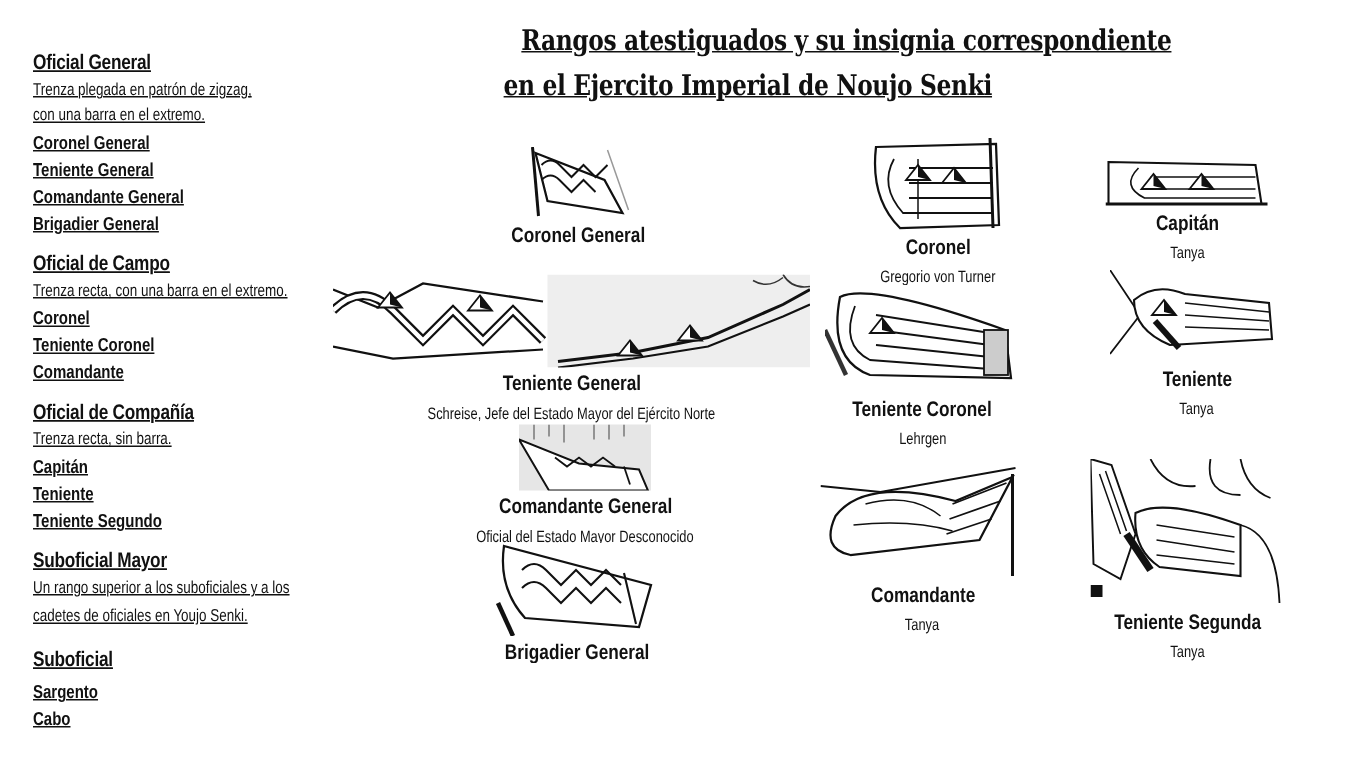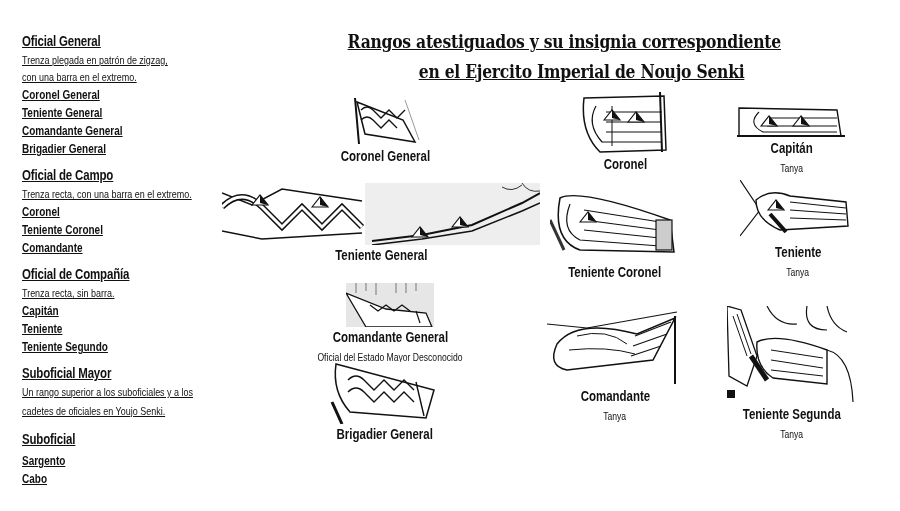--- a/index.html
+++ b/index.html
@@ -2,21 +2,21 @@
 <html><head>
 <meta charset="utf-8">
 <style>
   * { box-sizing: border-box; margin: 0; padding: 0; }
   body { width: 900px; height: 511px; background: #ffffff; font-family: "DejaVu Sans", sans-serif; color: #111; position: relative; overflow: hidden; }
   .sidebar { position: absolute; left: 22px; top: 32px; width: 205px; text-decoration: underline; }
   .sec-title { font-family: "Liberation Sans", sans-serif; font-size: 14px; font-weight: bold; text-decoration: underline; transform: scaleX(0.82); transform-origin: left; white-space: nowrap; margin-top: 8px; line-height: 18px; letter-spacing: -0.2px; }
   .sec-title:first-child { margin-top: 0; }
   .sec-desc { font-family: "Liberation Sans", sans-serif; font-size: 11.5px; line-height: 17px; transform: scaleX(0.78); transform-origin: left; white-space: nowrap; margin-top: 2px; }
   .sec-rank { font-family: "Liberation Sans", sans-serif; font-size: 12.5px; font-weight: bold; line-height: 18px; transform: scaleX(0.8); transform-origin: left; white-space: nowrap; }
-  .title { position: absolute; left: 300px; top: 26px; width: 480px; text-align: right; font-family: "DejaVu Serif", serif; font-weight: bold; font-size: 19px; line-height: 30px; }
+  .title { position: absolute; left: 300px; top: 12px; width: 480px; text-align: left; font-family: "DejaVu Serif", serif; font-weight: bold; font-size: 19px; line-height: 30px; }
   .title span { display: inline-block; text-decoration: underline; transform: scaleX(0.82); white-space: nowrap; letter-spacing: -0.3px; }
   .card { position: absolute; text-align: center; }
   .card .art { margin: 0 auto; background: #fff; position: relative; }
   .cap-rank { font-family: "Liberation Sans", sans-serif; font-weight: bold; font-size: 14px; line-height: 16px; white-space: nowrap; display: inline-block; transform: scaleX(0.82); }
   .cap-sub { font-family: "Liberation Sans", sans-serif; font-size: 11px; line-height: 13px; white-space: nowrap; display: inline-block; transform: scaleX(0.78); }
   .row { display: block; }
   svg { display: block; }
 </style>
 </head>
 <body>
@@ -90,20 +90,21 @@
       <use href="#pip" x="30" y="12"></use>
       <use href="#pip" x="90" y="14"></use>
       <path d="M150,58 L200,52 L250,42 L300,20 L318,10" fill="none" stroke="#111" stroke-width="2"></path>
       <path d="M150,62 L200,56 L250,48 L300,28 L318,20" fill="none" stroke="#111" stroke-width="1.5"></path>
       <use href="#pip" x="230" y="34"></use>
       <use href="#pip" x="190" y="44"></use>
       <path d="M280,4 q10,6 20,-2 M300,0 q6,10 18,8" fill="none" stroke="#333" stroke-width="1"></path>
     </svg>
   </div>
   <div class="row"><span class="cap-rank">Teniente General</span></div>
+  <div class="row"><span class="cap-sub">Schreise, Jefe del Estado Mayor del Ejército Norte</span></div>
 </div>
 
 <div class="card" style="left:290px; top:283px; width:200px;">
   <div class="art" style="width:88px;height:44px;background:#e6e6e6;">
     <svg width="88" height="44" viewBox="0 0 88 44">
       <path d="M0,10 L40,26 L80,30 L86,44 L20,44 Z" fill="#fff" stroke="#111" stroke-width="1.3"></path>
       <path d="M24,22 l8,6 l8,-6 l8,6 l8,-6 l8,6" fill="none" stroke="#111" stroke-width="1.2"></path>
       <path d="M70,28 L74,40" stroke="#111" stroke-width="1.2"></path>
       <path d="M10,0 l0,10 M20,0 l0,8 M30,0 l0,12 M50,0 l0,10 M60,0 l0,10 M70,0 l0,8" stroke="#777" stroke-width="1"></path>
     </svg>
@@ -131,34 +132,36 @@
       <path d="M4,6 L84,4 L86,58 L20,60 Q0,40 4,6 Z" fill="#fff" stroke="#111" stroke-width="1.5"></path>
       <path d="M16,14 Q6,32 22,50 L82,50" fill="none" stroke="#111" stroke-width="1.2"></path>
       <path d="M26,20 L82,20 M26,30 L82,30 M26,40 L82,40" stroke="#111" stroke-width="1.2"></path>
       <path d="M32,14 L32,54" stroke="#111" stroke-width="1"></path>
       <use href="#pip" x="24" y="18"></use>
       <use href="#pip" x="48" y="20"></use>
       <path d="M80,0 L82,60" stroke="#111" stroke-width="2"></path>
     </svg>
   </div>
   <div class="row"><span class="cap-rank">Coronel</span></div>
+  <div class="row"><span class="cap-sub">Gregorio von Turner</span></div>
 </div>
 
 <div class="card" style="left:540px; top:190px; width:150px;">
   <div class="art" style="width:130px;height:72px;">
     <svg width="130" height="72" viewBox="0 0 130 72">
       <path d="M10,8 Q30,-2 120,30 L124,62 L30,60 Q2,50 10,8 Z" fill="#fff" stroke="#111" stroke-width="1.5"></path>
       <path d="M20,14 Q10,40 30,50 L110,56" fill="none" stroke="#111" stroke-width="1.2"></path>
       <path d="M34,20 L110,32 M34,30 L110,40 M34,40 L110,48" stroke="#111" stroke-width="1.2"></path>
       <rect x="106" y="30" width="16" height="30" fill="#ccc" stroke="#111" stroke-width="1.2"></rect>
       <use href="#pip" x="30" y="22"></use>
       <path d="M0,30 L14,60" stroke="#333" stroke-width="3"></path>
     </svg>
   </div>
   <div class="row"><span class="cap-rank">Teniente Coronel</span></div>
+  <div class="row"><span class="cap-sub">Lehrgen</span></div>
 </div>
 
 <div class="card" style="left:545px; top:310px; width:140px;">
   <div class="art" style="width:136px;height:76px;">
     <svg width="136" height="76" viewBox="0 0 136 76">
       <path d="M0,14 L40,18 L130,2" fill="none" stroke="#111" stroke-width="1.2"></path>
       <path d="M10,34 Q30,8 90,24 L128,8 L106,50 L20,60 Q0,56 10,34 Z" fill="#fff" stroke="#111" stroke-width="1.5"></path>
       <path d="M30,26 Q60,18 80,34 M22,40 Q60,36 88,44" fill="none" stroke="#111" stroke-width="1"></path>
       <path d="M88,26 L124,12 M86,36 L120,24 M84,46 L114,36" stroke="#111" stroke-width="1.2"></path>
       <path d="M128,6 L128,74" stroke="#111" stroke-width="2"></path>

